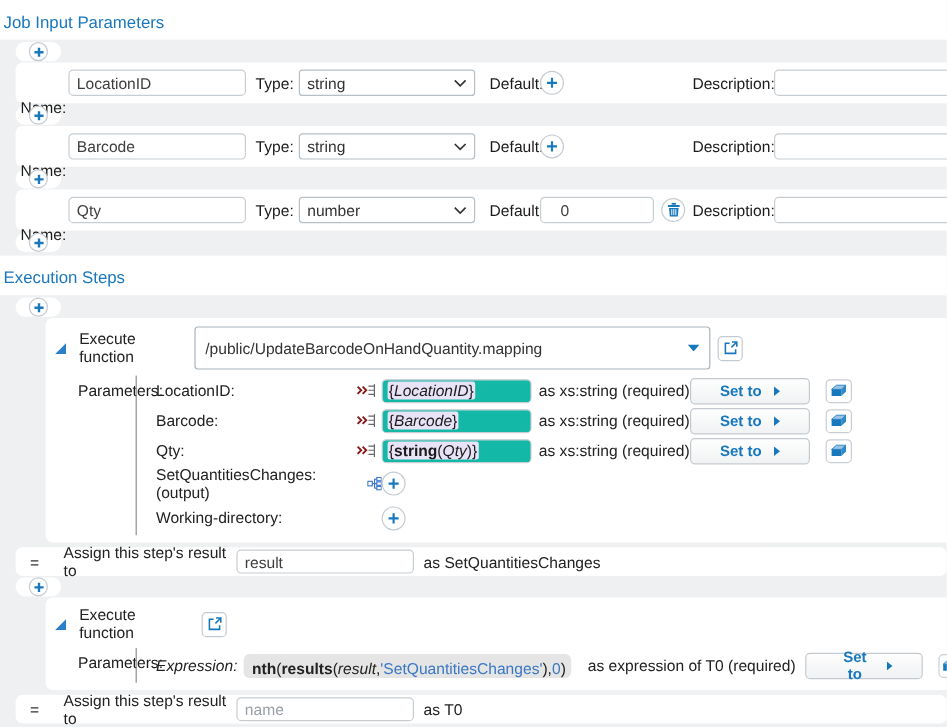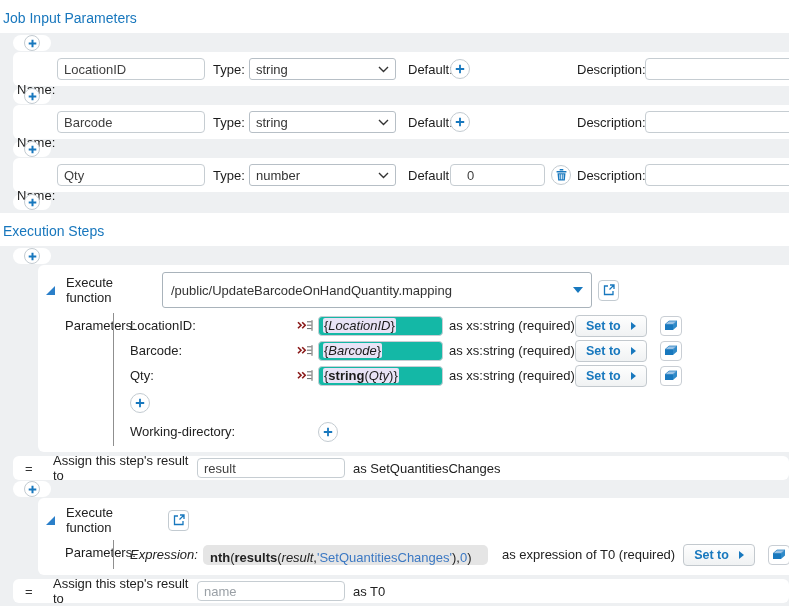--- a/index.html
+++ b/index.html
@@ -65,21 +65,21 @@
   .prow-label-wide { width:188px; flex:none; display:flex; align-items:center; gap:4px; }
   .setter-ico { width:16px; margin-right:5px; display:flex; flex:none; }
   .val-box { width:125px; height:20px; border:1px solid #c9ced4; border-radius:4px; background:#14b8a6;
     display:flex; align-items:center; padding:0 4px; overflow:hidden; white-space:nowrap; cursor:text; }
   .hl { background:#e8e3f6; border-radius:2px; padding:0 1px; color:#1b1b1b; }
   .vi { font-style:italic; }
   .vb { font-weight:bold; }
   .prow-note { margin-left:6px; width:124px; flex:none; white-space:nowrap; }
   .setto-btn { margin-left:2px; height:22px; border:1px solid #c3c9ce; border-radius:4px;
     background:linear-gradient(#fefefe,#f0f2f3); display:flex; align-items:center; gap:10px;
-    padding:0 10px; cursor:pointer; color:#1878be; font-weight:bold; font-size:12.5px;
+    padding:0 24px; cursor:pointer; color:#1878be; font-weight:bold; font-size:12.5px;
     font-family:"Liberation Sans",sans-serif; }
   .eraser-btn { margin-left:13px; width:22px; height:20px; border:1px solid #c9ced4; border-radius:4px;
     background:#fff; display:flex; align-items:center; justify-content:center; cursor:pointer; padding:0; }
 
   
   .expr-label { width:73px; flex:none;font-style:italic; }
   .expr-pill { width:285px; height:20px; background:#e5e5e5; border-radius:5px; display:flex;
     align-items:flex-end; padding:0 7px; white-space:nowrap; overflow:hidden; cursor:text; }
   .tok-str, .tok-num { color:#3b78c3; }
   .tok-var { font-style:italic; }
@@ -316,20 +316,30 @@
           <button class="eraser-btn">
             <svg width="14" height="11" viewBox="0 0 14 11">
                 <polygon points="1,4.5 5,1 13,1 9,4.5" fill="#9cc3e5" stroke="#1878be" stroke-width="0.7"></polygon>
                 <polygon points="1,4.5 9,4.5 9,10 1,10" fill="#1878be"></polygon>
                 <polygon points="9,4.5 13,1 13,6.5 9,10" fill="#2f8ac9"></polygon>
               </svg>
           </button>
         </div>
 
         <div class="prow prow-tall">
+          <span class="prow-label-wide">
+            <span>SetQuantitiesChanges: (output)</span>
+            <svg width="13" height="12" viewBox="0 0 13 12">
+              <rect x="0.5" y="4" width="4" height="4" fill="none" stroke="#3a76c8" stroke-width="1"></rect>
+              <rect x="8.5" y="0.5" width="4" height="3" fill="none" stroke="#3a76c8" stroke-width="1"></rect>
+              <rect x="8.5" y="4.5" width="4" height="3" fill="none" stroke="#3a76c8" stroke-width="1"></rect>
+              <rect x="8.5" y="8.5" width="4" height="3" fill="none" stroke="#3a76c8" stroke-width="1"></rect>
+              <path d="M4.5 6h2M6.5 2v8M6.5 2h2M6.5 6h2M6.5 10h2" stroke="#3a76c8" stroke-width="1" fill="none"></path>
+            </svg>
+          </span>
           <button class="circle-btn">
             <svg width="10" height="10" viewBox="0 0 10 10">
                 <path d="M5 0.8v8.4M0.8 5h8.4" stroke="#1878be" stroke-width="1.8" fill="none"></path>
               </svg>
           </button>
         </div>
 
         <div class="prow prow-tall">
           <span class="prow-label-wide">
             <span>Working-directory:</span>

